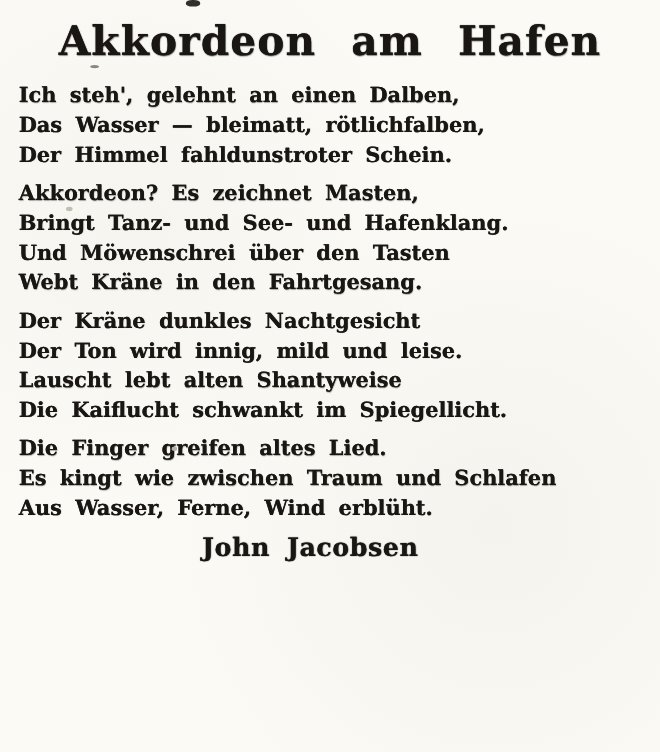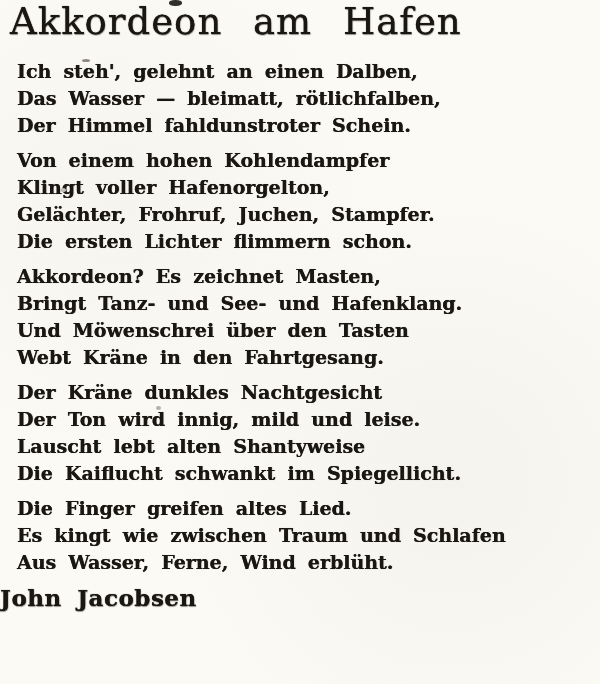--- a/index.html
+++ b/index.html
@@ -13,41 +13,42 @@
     height: 684px;
     background:
       radial-gradient(circle at 20% 30%, rgba(120,110,95,0.04), transparent 40%),
       radial-gradient(circle at 75% 70%, rgba(120,110,95,0.05), transparent 45%),
       #fbfaf5;
     overflow: hidden;
     font-family: "DejaVu Serif", "Liberation Serif", serif;
     color: #191613;
   }
   .title {
-    margin: 0 10px 0 10px;
+    margin: 15px 10px 0 10px;
+    text-align: center;
     font-size: 37px;
-    font-weight: normal;
+    font-weight: bold;
     letter-spacing: 1px;
     word-spacing: 18px;
     text-shadow: 0 0 0.8px rgba(20,17,14,0.95), 0.5px 0.5px 1px rgba(20,17,14,0.4);
     white-space: nowrap;
   }
   .poem {
     margin: 15px 0 0 17px;
     font-size: 19px;
     font-weight: bold;
     line-height: 27px;
     word-spacing: 5.5px;
     text-shadow: 0 0 0.6px rgba(25,22,18,0.85), 0.4px 0.4px 0.8px rgba(25,22,18,0.35);
   }
   .stanza { margin: 0 0 8px 0; }
   .line { white-space: nowrap; }
   .author {
     margin: 8px 36px 0 0;
-    text-align: left;
+    text-align: center;
     font-size: 23px;
     font-weight: bold;
     word-spacing: 7px;
     letter-spacing: 0.5px;
     text-shadow: 0 0 0.8px rgba(20,17,14,0.9), 0.5px 0.5px 1px rgba(20,17,14,0.4);
   }
   .speck { position: absolute; pointer-events: none; }
   .speck-1 { top: 0; left: 169px; width: 13px; height: 6px; background: #33302c; border-radius: 45%; }
   .speck-2 { top: 59px; left: 82px; width: 8px; height: 3px; background: #8d877d; border-radius: 50%; }
   .speck-3 { top: 406px; left: 156px; width: 5px; height: 4px; background: #b7b1a5; border-radius: 50%; }
@@ -66,26 +67,20 @@
   <h1 class="title">Akkordeon am Hafen</h1>
 
   <div class="poem">
 
     <div class="stanza">
       <div class="line">Ich steh', gelehnt an einen Dalben,</div>
       <div class="line">Das Wasser — bleimatt, rötlichfalben,</div>
       <div class="line">Der Himmel fahldunstroter Schein.</div>
     </div>
 
-    <div class="stanza">
-      <div class="line">Von einem hohen Kohlendampfer</div>
-      <div class="line">Klingt voller Hafenorgelton,</div>
-      <div class="line">Gelächter, Frohruf, Juchen, Stampfer.</div>
-      <div class="line">Die ersten Lichter flimmern schon.</div>
-    </div>
 
     <div class="stanza">
       <div class="line">Akkordeon? Es zeichnet Masten,</div>
       <div class="line">Bringt Tanz- und See- und Hafenklang.</div>
       <div class="line">Und Möwenschrei über den Tasten</div>
       <div class="line">Webt Kräne in den Fahrtgesang.</div>
     </div>
 
     <div class="stanza">
       <div class="line">Der Kräne dunkles Nachtgesicht</div>

